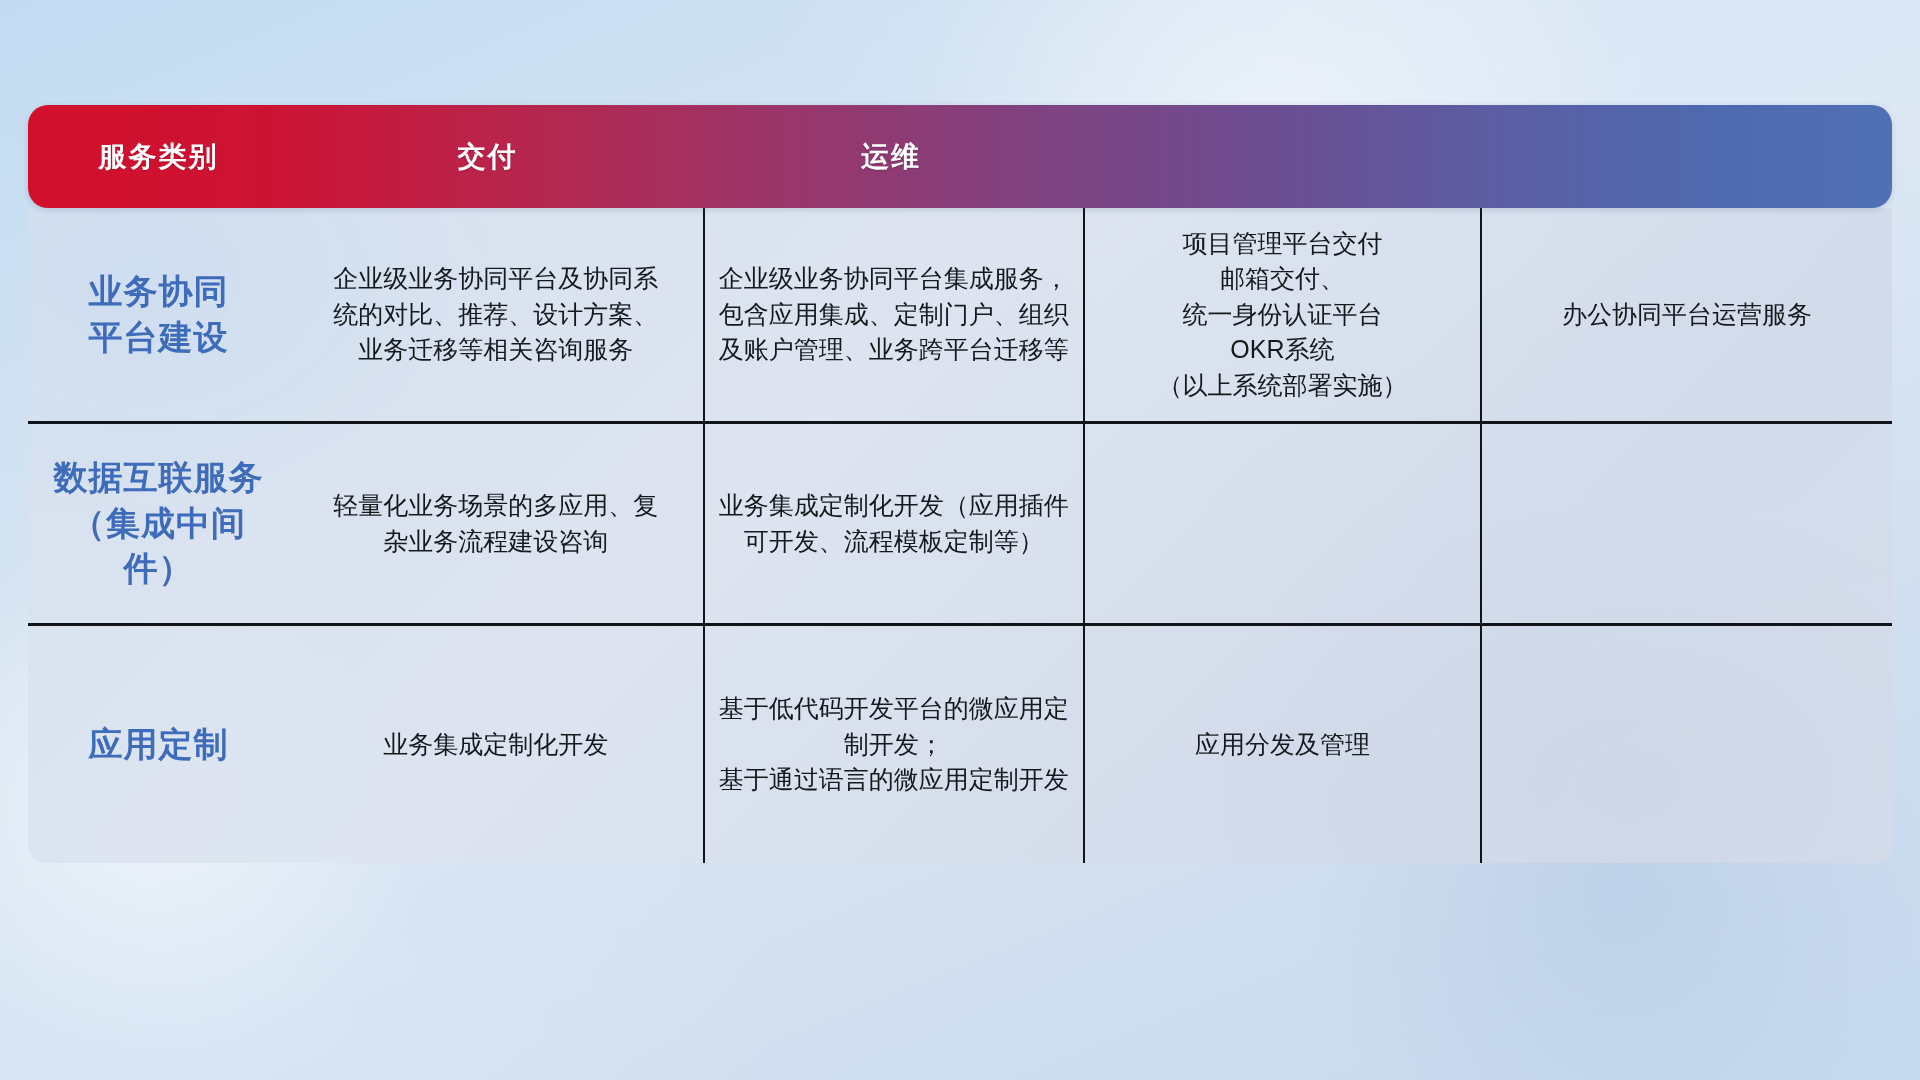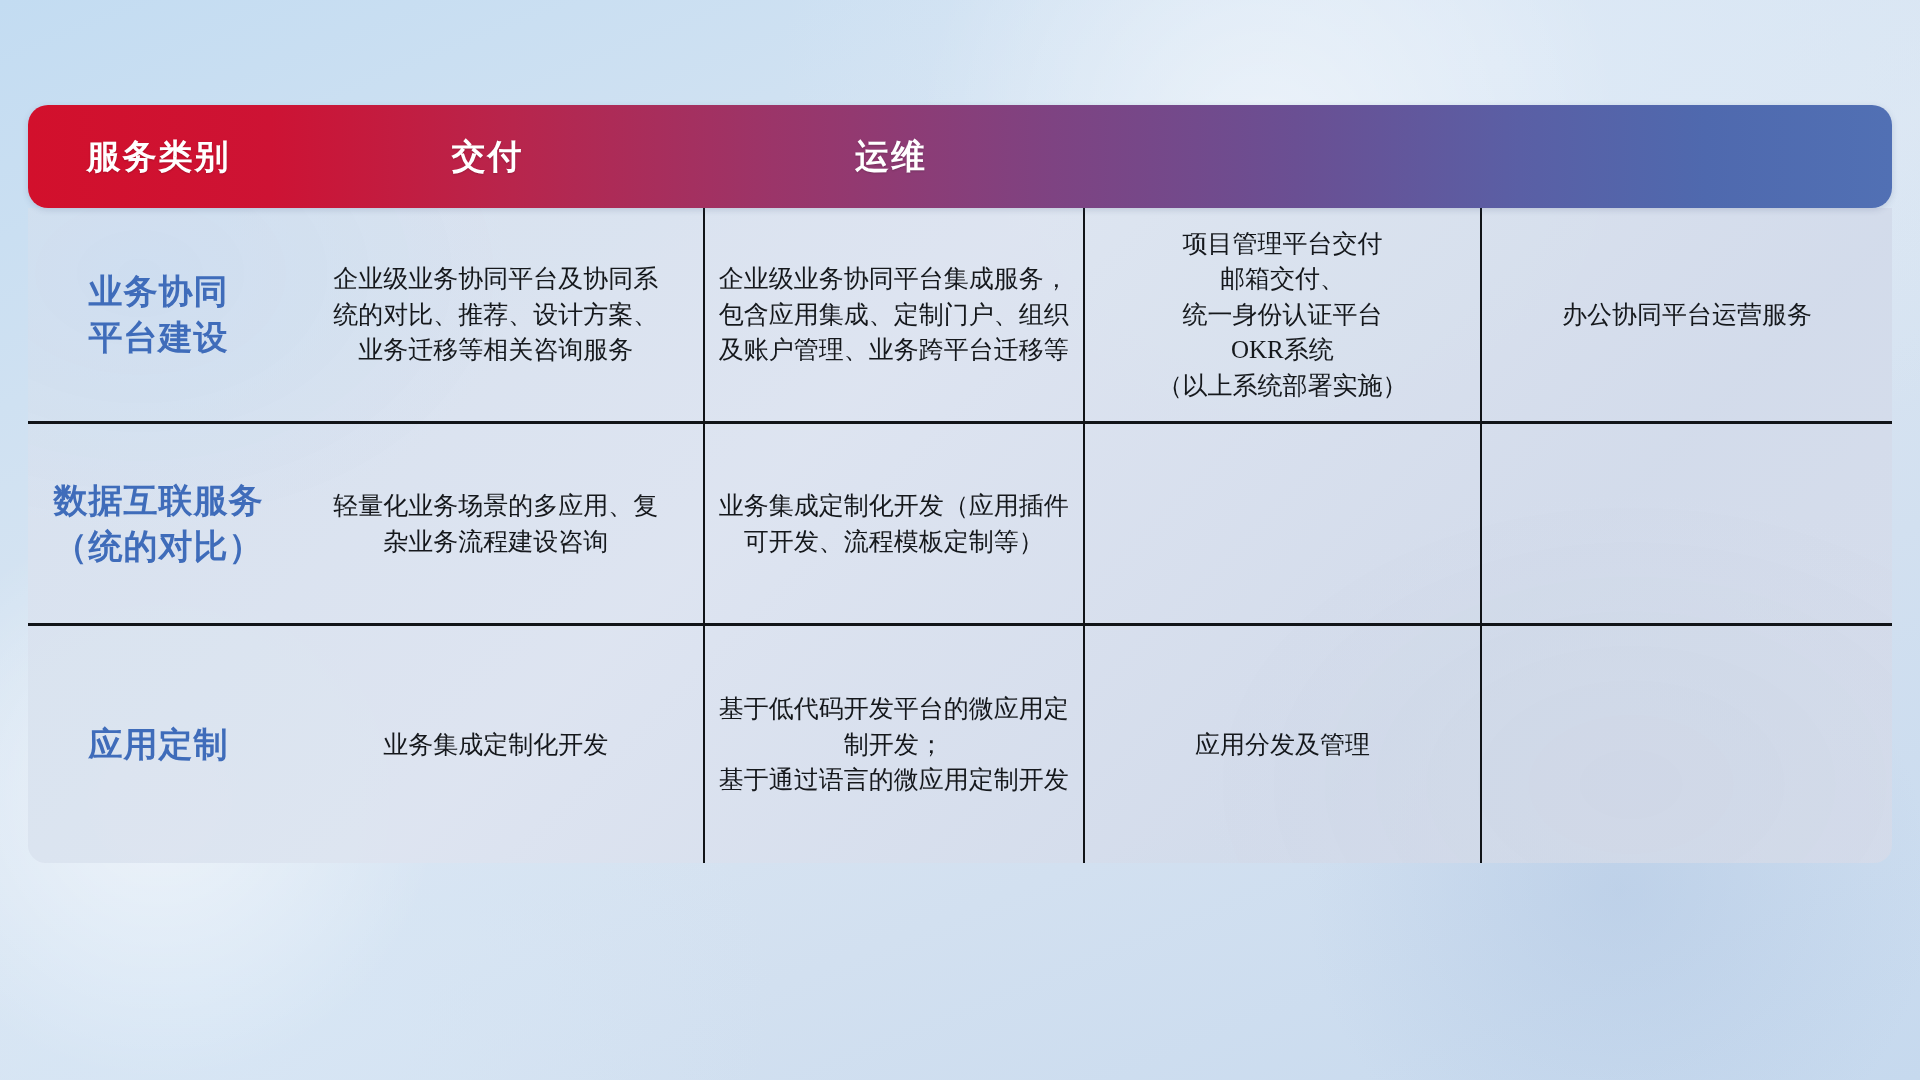--- a/index.html
+++ b/index.html
@@ -55,21 +55,21 @@
         #5a5fa5 80%,
         #4f69ae 90%,
         #5170b4 100%);
     box-shadow:0 2px 6px rgba(60,80,120,.18);
     position:relative;
     z-index:3;
   }
   .th{
     display:flex;align-items:center;justify-content:center;
     color:#ffffff;
-    font-size:34px;
+    font-size:28px;
     font-weight:bold;
     letter-spacing:2px;
     text-shadow:0 1px 2px rgba(0,0,0,.18);
     box-sizing:border-box;
   }
 
   
   #table-body{
     position:relative;
     margin-top:0;
@@ -107,21 +107,21 @@
     font-weight:bold;
     font-size:34px;
     line-height:1.34;
     letter-spacing:1px;
   }
 
   
   .c0{width:14.0%;}
   .c1{width:22.3%;}
   .c2{width:20.4%;}
-  .c3{width:21.3%;font-family:Liberation Serif, serif;}
+  .c3{width:21.3%;}
   .c4{width:22.0%;text-align:right;}
 
   #row0{height:213px;}
   #row1{height:202px;}
   #row2{height:240px;}
 </style>
 </head>
 <body>
 
 <div id="bg-base"></div>
@@ -151,21 +151,21 @@
       <div class="td c3 sep-right">项目管理平台交付
 邮箱交付、
 统一身份认证平台
 OKR系统
 （以上系统部署实施）</div>
       <div class="td c4">办公协同平台运营服务</div>
     </div>
 
     <div class="trow" id="row1">
       <div class="td cat c0">数据互联服务
-（统的对比）</div>
+（集成中间件）</div>
       <div class="td c1 sep-right">轻量化业务场景的多应用、复
 杂业务流程建设咨询</div>
       <div class="td c2 sep-right">业务集成定制化开发（应用插件
 可开发、流程模板定制等）</div>
       <div class="td c3 sep-right"></div>
       <div class="td c4"></div>
     </div>
 
     <div class="trow" id="row2">
       <div class="td cat c0">应用定制</div>

